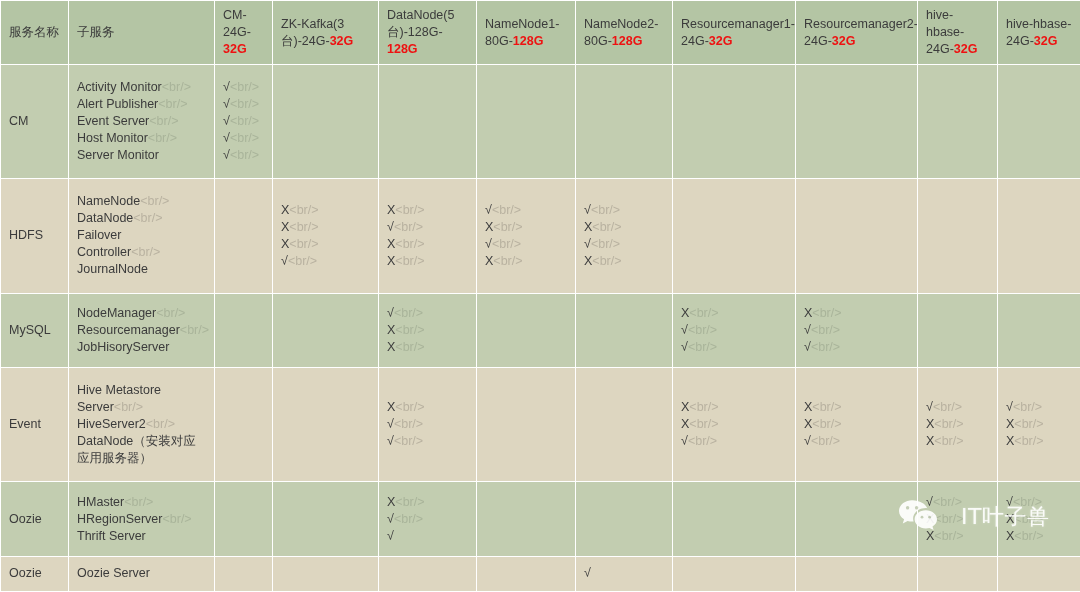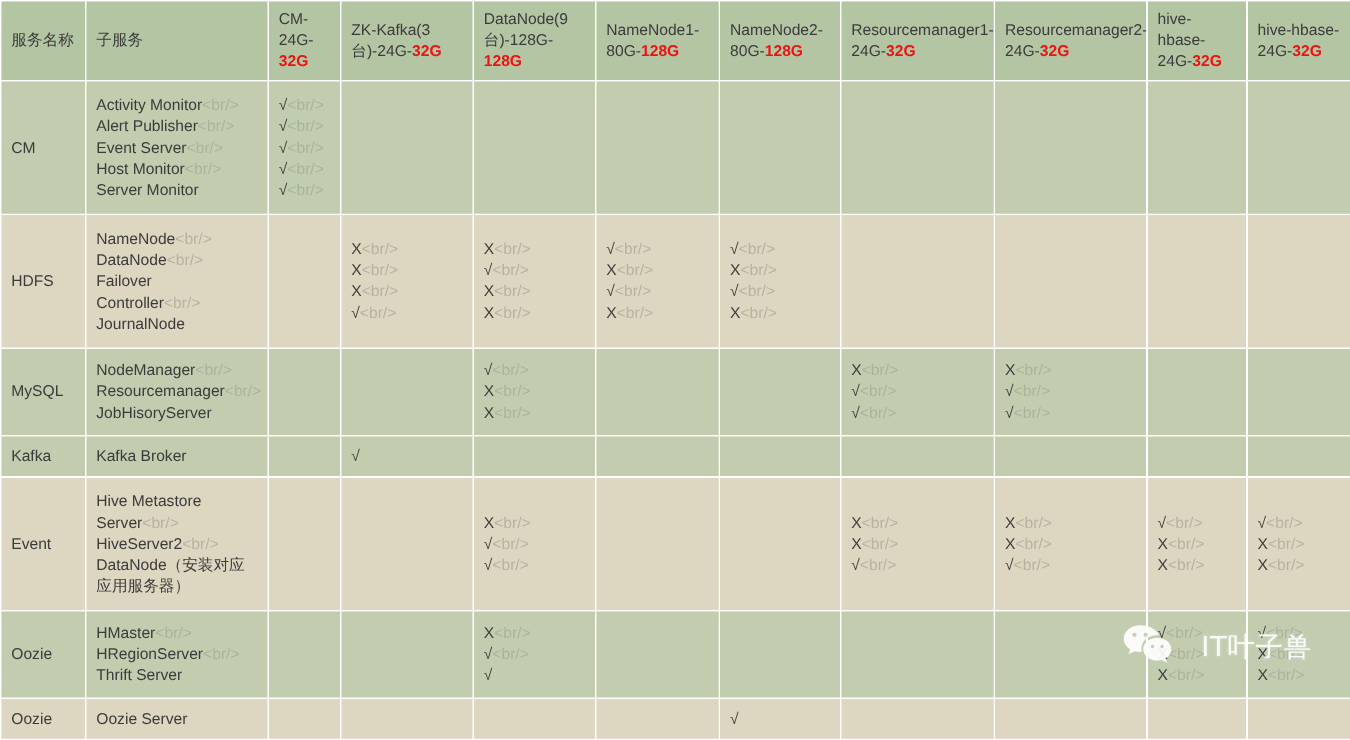--- a/index.html
+++ b/index.html
@@ -79,21 +79,21 @@
     <col style="width:122px">
     <col style="width:80px">
     <col style="width:83px">
   </colgroup>
   <thead>
     <tr id="hdr-row">
           <th><span>服务名称</span></th>
           <th><span>子服务</span></th>
           <th><span>CM-</span><br><span>24G-</span><span class="hl">32G</span></th>
           <th><span>ZK-Kafka(3</span><br><span>台)-24G-</span><span class="hl">32G</span></th>
-          <th><span>DataNode(9</span><br><span>台)-128G-</span><span class="hl">128G</span></th>
+          <th><span>DataNode(5</span><br><span>台)-128G-</span><span class="hl">128G</span></th>
           <th><span>NameNode1-</span><br><span>80G-</span><span class="hl">128G</span></th>
           <th><span>NameNode2-</span><br><span>80G-</span><span class="hl">128G</span></th>
           <th><span>Resourcemanager1-</span><br><span>24G-</span><span class="hl">32G</span></th>
           <th><span>Resourcemanager2-</span><br><span>24G-</span><span class="hl">32G</span></th>
           <th><span>hive-hbase-</span><br><span>24G-</span><span class="hl">32G</span></th>
           <th><span>hive-hbase-</span><br><span>24G-</span><span class="hl">32G</span></th>
         </tr>
   </thead>
   <tbody id="tbody">
         <tr class="band-b">
@@ -178,37 +178,20 @@
           <td class="cellstack">
             <span class="ln"><span class="mark">X</span><span class="tag">&lt;br/&gt;</span></span>
             <span class="ln"><span class="mark">√</span><span class="tag">&lt;br/&gt;</span></span>
             <span class="ln"><span class="mark">√</span><span class="tag">&lt;br/&gt;</span></span>
           </td>
           <td class="cellstack">
             <span class="ln"><span class="mark">X</span><span class="tag">&lt;br/&gt;</span></span>
             <span class="ln"><span class="mark">√</span><span class="tag">&lt;br/&gt;</span></span>
             <span class="ln"><span class="mark">√</span><span class="tag">&lt;br/&gt;</span></span>
           </td>
-          <td class="cellstack"></td>
-          <td class="cellstack"></td>
-        </tr>
-        <tr class="band-b">
-          <td class="svc-name">Kafka</td>
-          <td class="sub-svc cellstack">
-            <span class="ln">Kafka Broker</span>
-          </td>
-          <td class="cellstack"></td>
-          <td class="cellstack">
-            <span class="ln"><span class="mark">√</span></span>
-          </td>
-          <td class="cellstack"></td>
-          <td class="cellstack"></td>
-          <td class="cellstack"></td>
-          <td class="cellstack"></td>
-          <td class="cellstack"></td>
           <td class="cellstack"></td>
           <td class="cellstack"></td>
         </tr>
         <tr class="band-a">
           <td class="svc-name">Event</td>
           <td class="sub-svc cellstack">
             <span class="ln">Hive Metastore Server<span class="tag">&lt;br/&gt;</span></span>
             <span class="ln">HiveServer2<span class="tag">&lt;br/&gt;</span></span>
             <span class="ln">DataNode（安装对应应用服务器）</span>
           </td>

